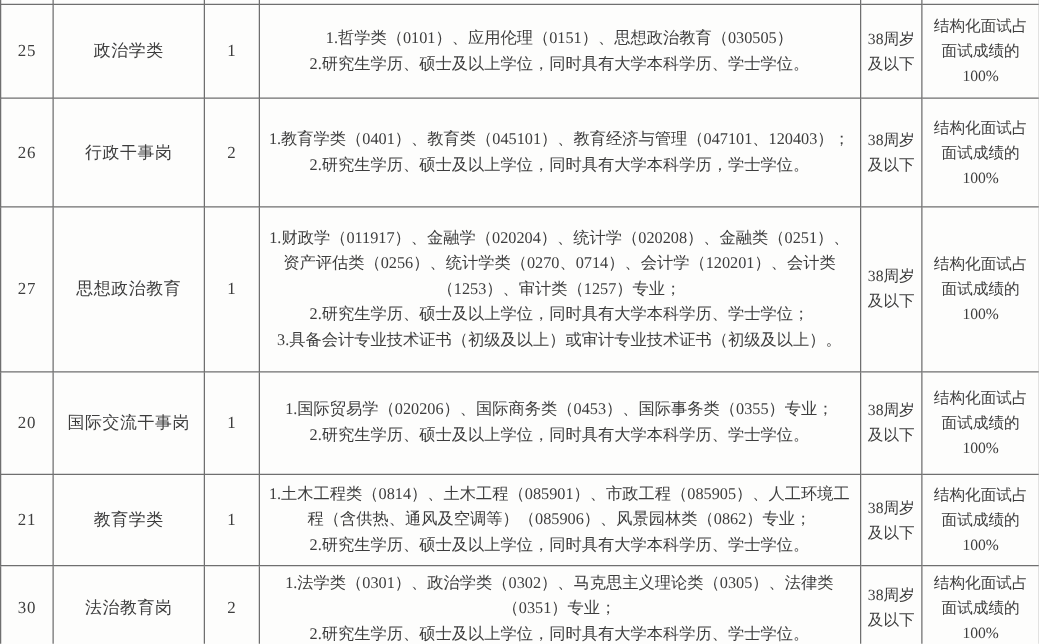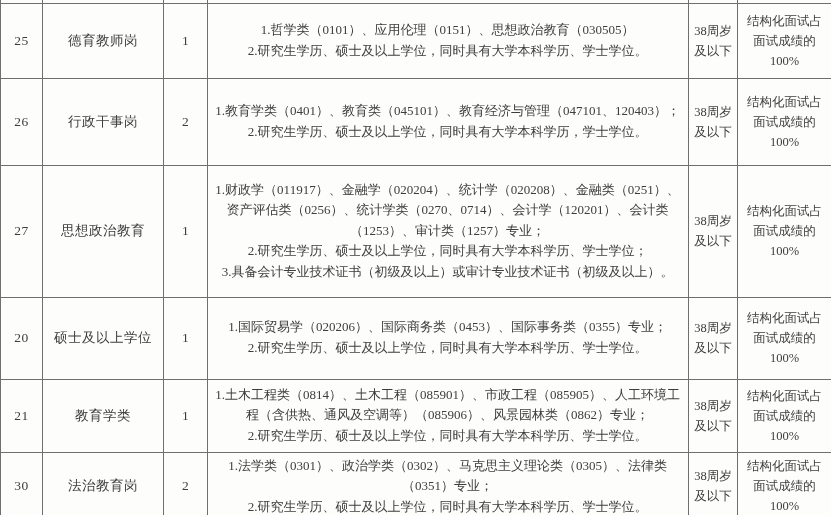--- a/index.html
+++ b/index.html
@@ -67,21 +67,21 @@
     <td></td>
     <td></td>
     <td></td>
     <td></td>
     <td></td>
     <td></td>
   </tr>
 
   <tr style="height:75px">
     <td class="c-num">25</td>
-    <td class="c-pos">德育教师岗</td>
+    <td class="c-pos">政治学类</td>
     <td class="c-count">1</td>
     <td class="c-req">1.哲学类（0101）、应用伦理（0151）、思想政治教育（030505）
 2.研究生学历、硕士及以上学位，同时具有大学本科学历、学士学位。</td>
     <td class="c-age">38周岁及以下</td>
     <td class="c-int">结构化面试占面试成绩的100%</td>
   </tr>
 
   <tr style="height:87px">
     <td class="c-num">26</td>
     <td class="c-pos">行政干事岗</td>
@@ -98,21 +98,21 @@
     <td class="c-count">1</td>
     <td class="c-req">1.财政学（011917）、金融学（020204）、统计学（020208）、金融类（0251）、资产评估类（0256）、统计学类（0270、0714）、会计学（120201）、会计类（1253）、审计类（1257）专业；
 2.研究生学历、硕士及以上学位，同时具有大学本科学历、学士学位；
 3.具备会计专业技术证书（初级及以上）或审计专业技术证书（初级及以上）。</td>
     <td class="c-age">38周岁及以下</td>
     <td class="c-int">结构化面试占面试成绩的100%</td>
   </tr>
 
   <tr style="height:82px">
     <td class="c-num">20</td>
-    <td class="c-pos">硕士及以上学位</td>
+    <td class="c-pos">国际交流干事岗</td>
     <td class="c-count">1</td>
     <td class="c-req">1.国际贸易学（020206）、国际商务类（0453）、国际事务类（0355）专业；
 2.研究生学历、硕士及以上学位，同时具有大学本科学历、学士学位。</td>
     <td class="c-age">38周岁及以下</td>
     <td class="c-int">结构化面试占面试成绩的100%</td>
   </tr>
 
   <tr style="height:73px">
     <td class="c-num">21</td>
     <td class="c-pos">教育学类</td>

